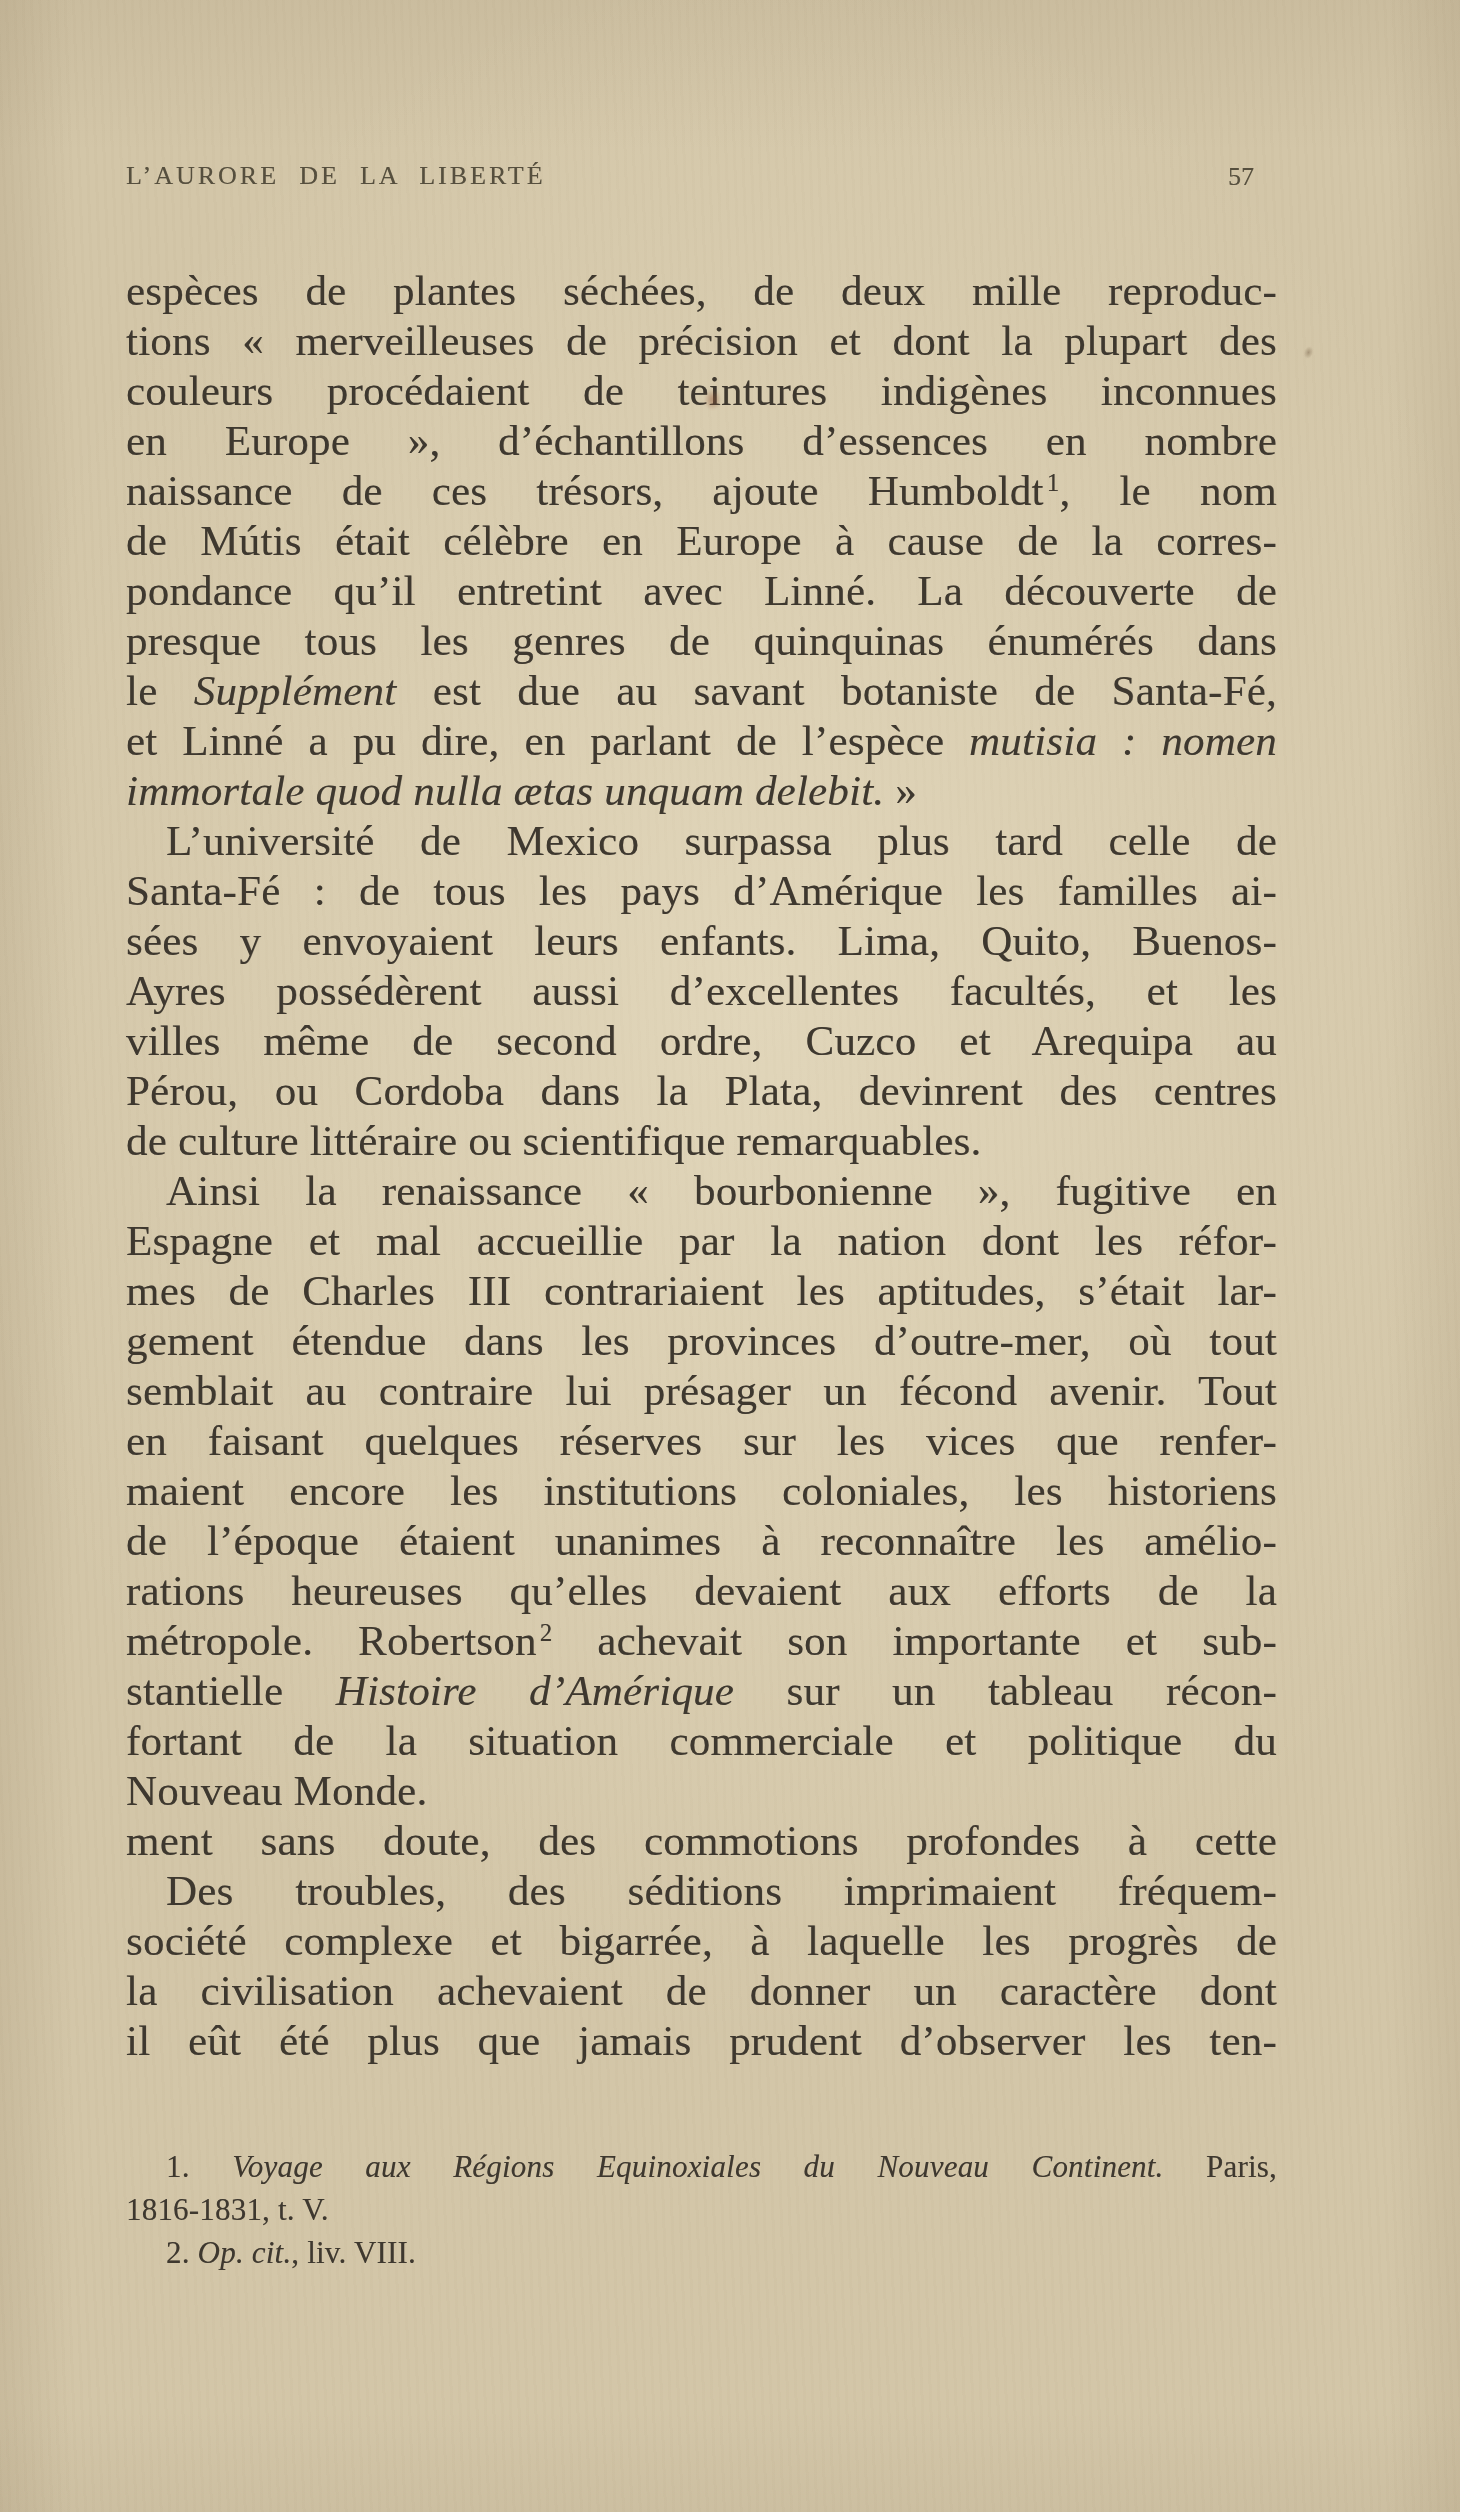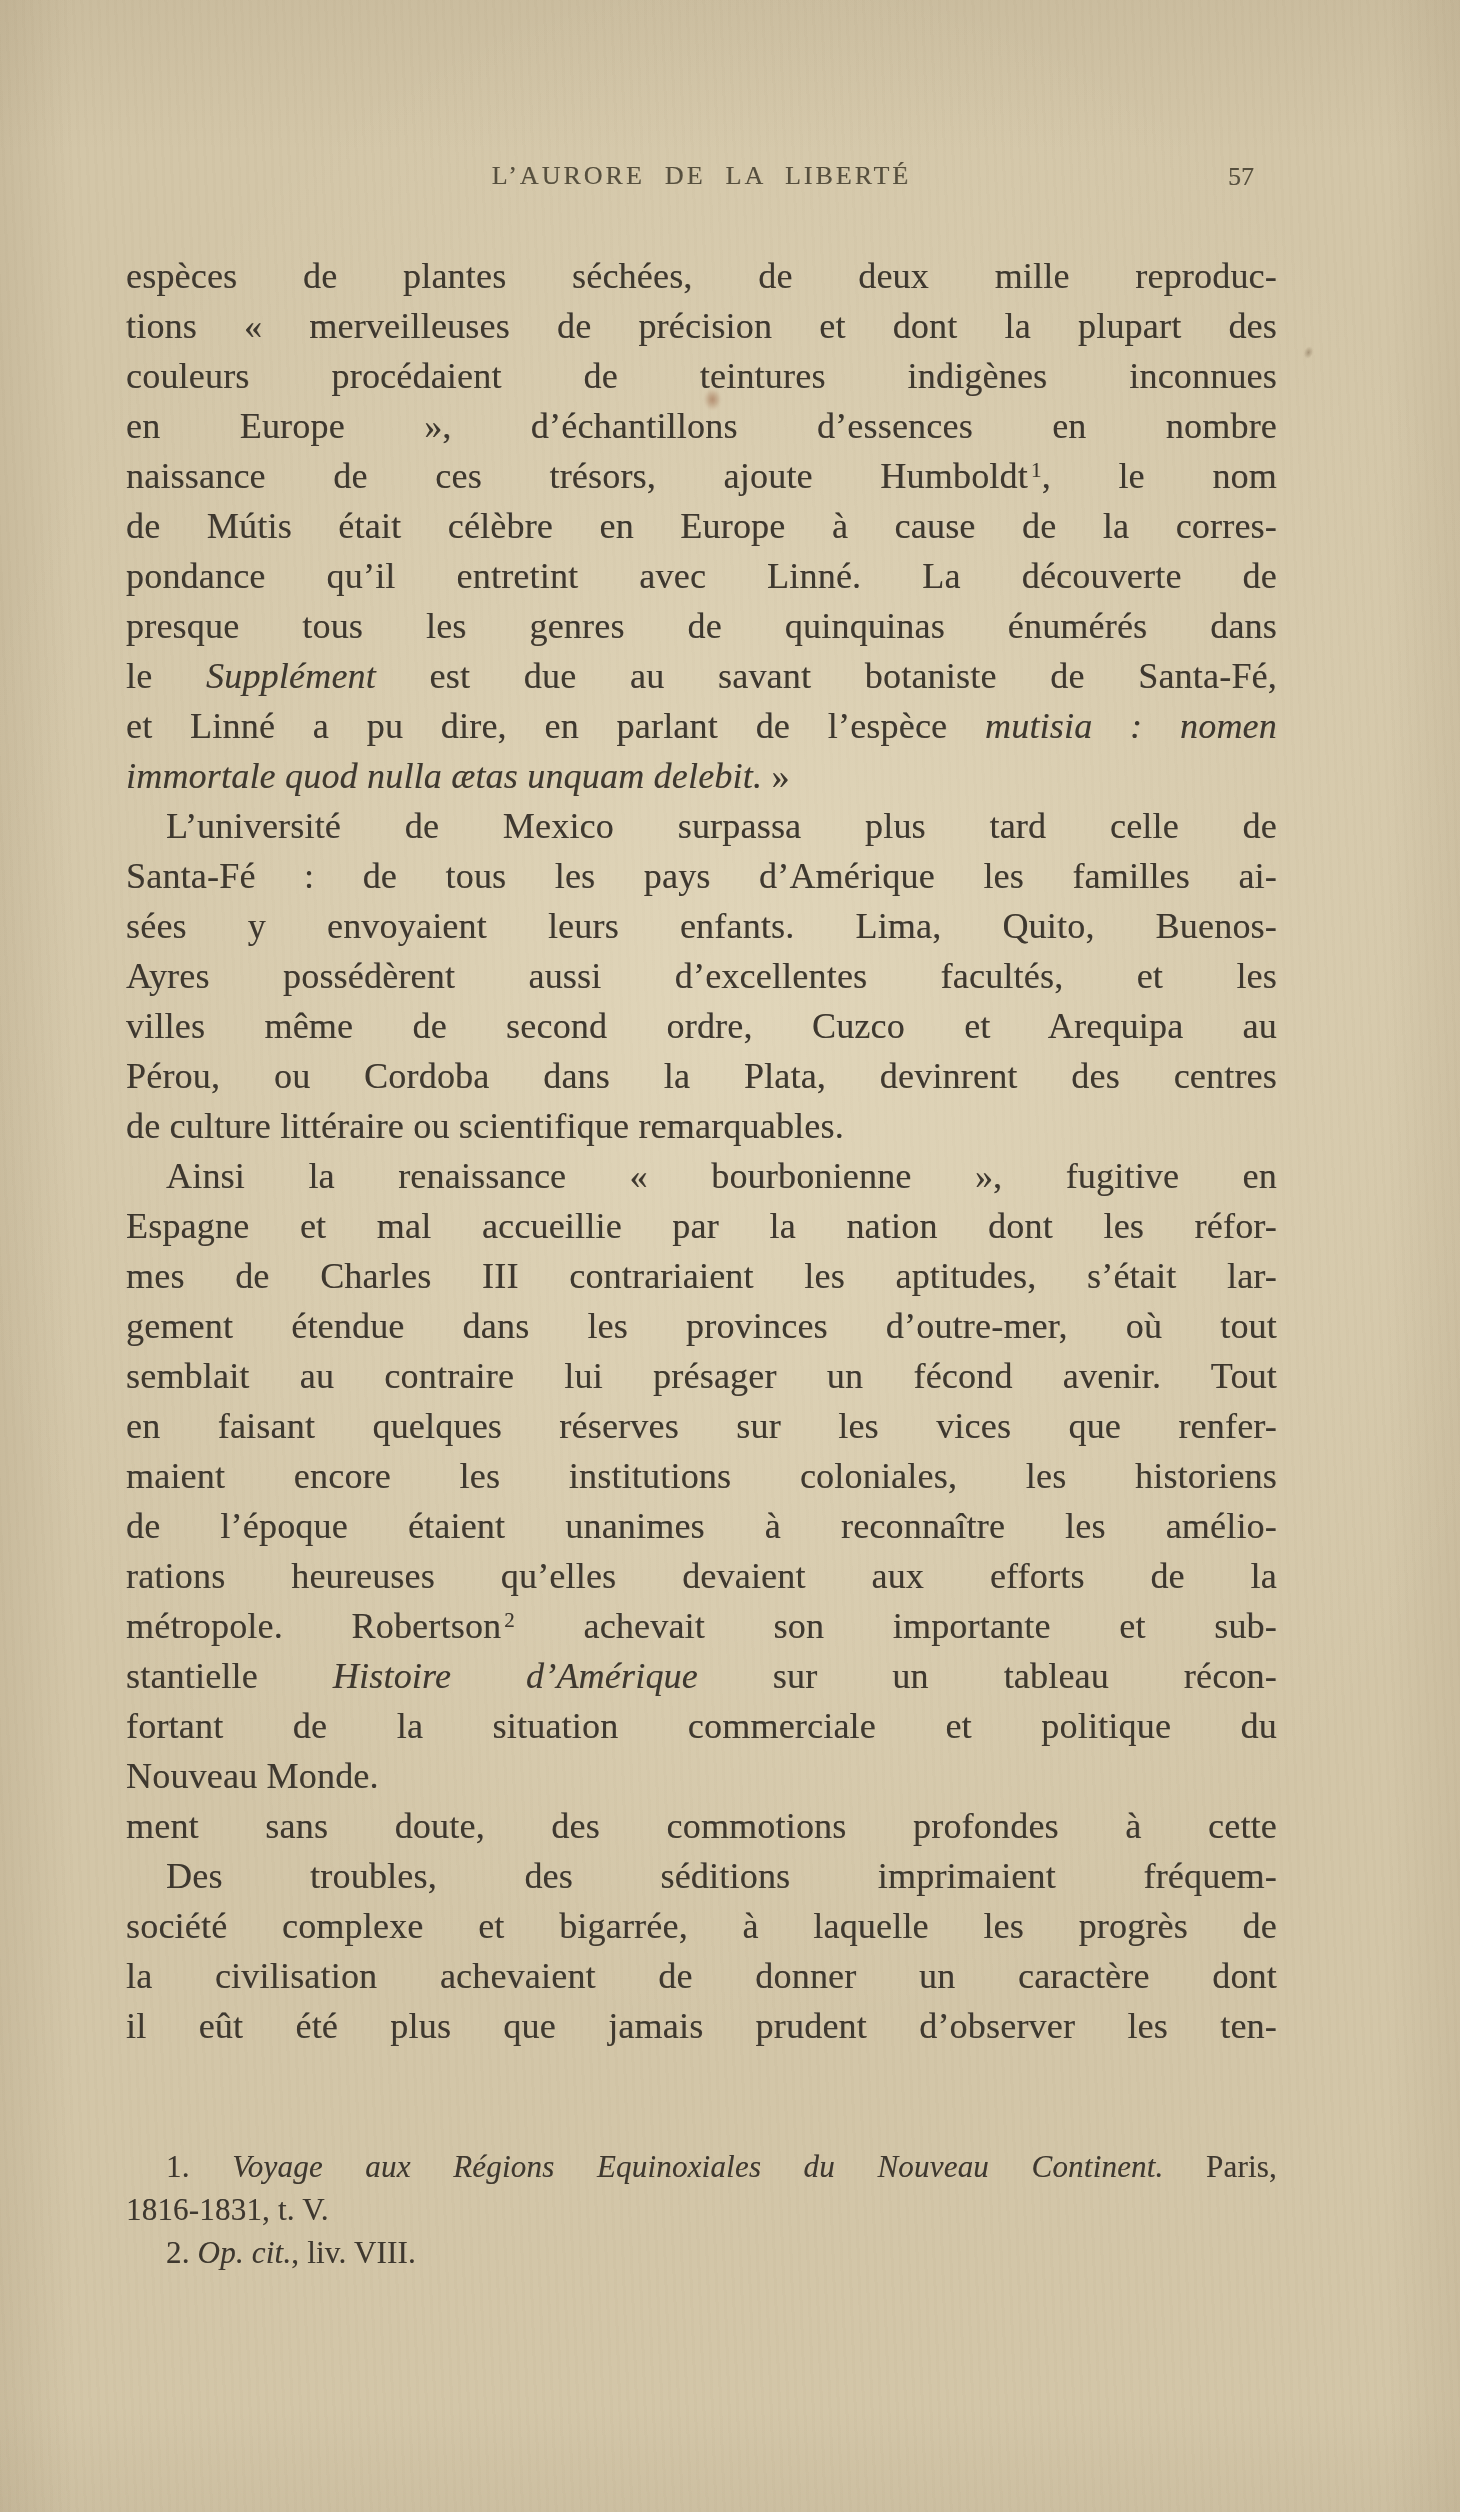--- a/index.html
+++ b/index.html
@@ -17,38 +17,37 @@
       linear-gradient(90deg, rgba(125,105,75,0.12), rgba(125,105,75,0) 5%, rgba(125,105,75,0) 95%, rgba(125,105,75,0.10)),
       linear-gradient(180deg, rgba(125,105,75,0.10), rgba(125,105,75,0) 6%, rgba(125,105,75,0) 96%, rgba(125,105,75,0.08)),
       repeating-linear-gradient(88deg, rgba(150,130,95,0.035) 0 3px, rgba(0,0,0,0) 3px 8.4px);
     color: #3e382f;
   }
   .running-head {
     position: absolute;
     left: 126px; top: 161px; width: 1151px; height: 33px;
   }
   .running-title {
-    text-align: center;
     font-size: 26px;
     letter-spacing: 3px;
     word-spacing: 10.6px;
     color: #564f3e;
     text-shadow: 0.3px 0.3px 0.6px rgba(86,79,62,0.45);
   }
   .page-number {
     position: absolute;
     right: 23px; top: 0.8px;
     font-size: 26px;
     color: #564f3e;
     text-shadow: 0.3px 0.3px 0.6px rgba(86,79,62,0.45);
   }
   .text-block {
     position: absolute;
-    left: 126px; top: 251px; width: 1151px;
-    font-size: 36px;
+    left: 126px; top: 266px; width: 1151px;
+    font-size: 43px;
     line-height: 50px;
     letter-spacing: 0.2px;
     text-shadow: 0.3px 0.3px 0.6px rgba(62,56,47,0.42);
   }
   .footnotes {
     position: absolute;
     left: 126px; top: 2145px; width: 1151px;
     font-size: 31px;
     line-height: 43px;
     letter-spacing: 0.2px;

